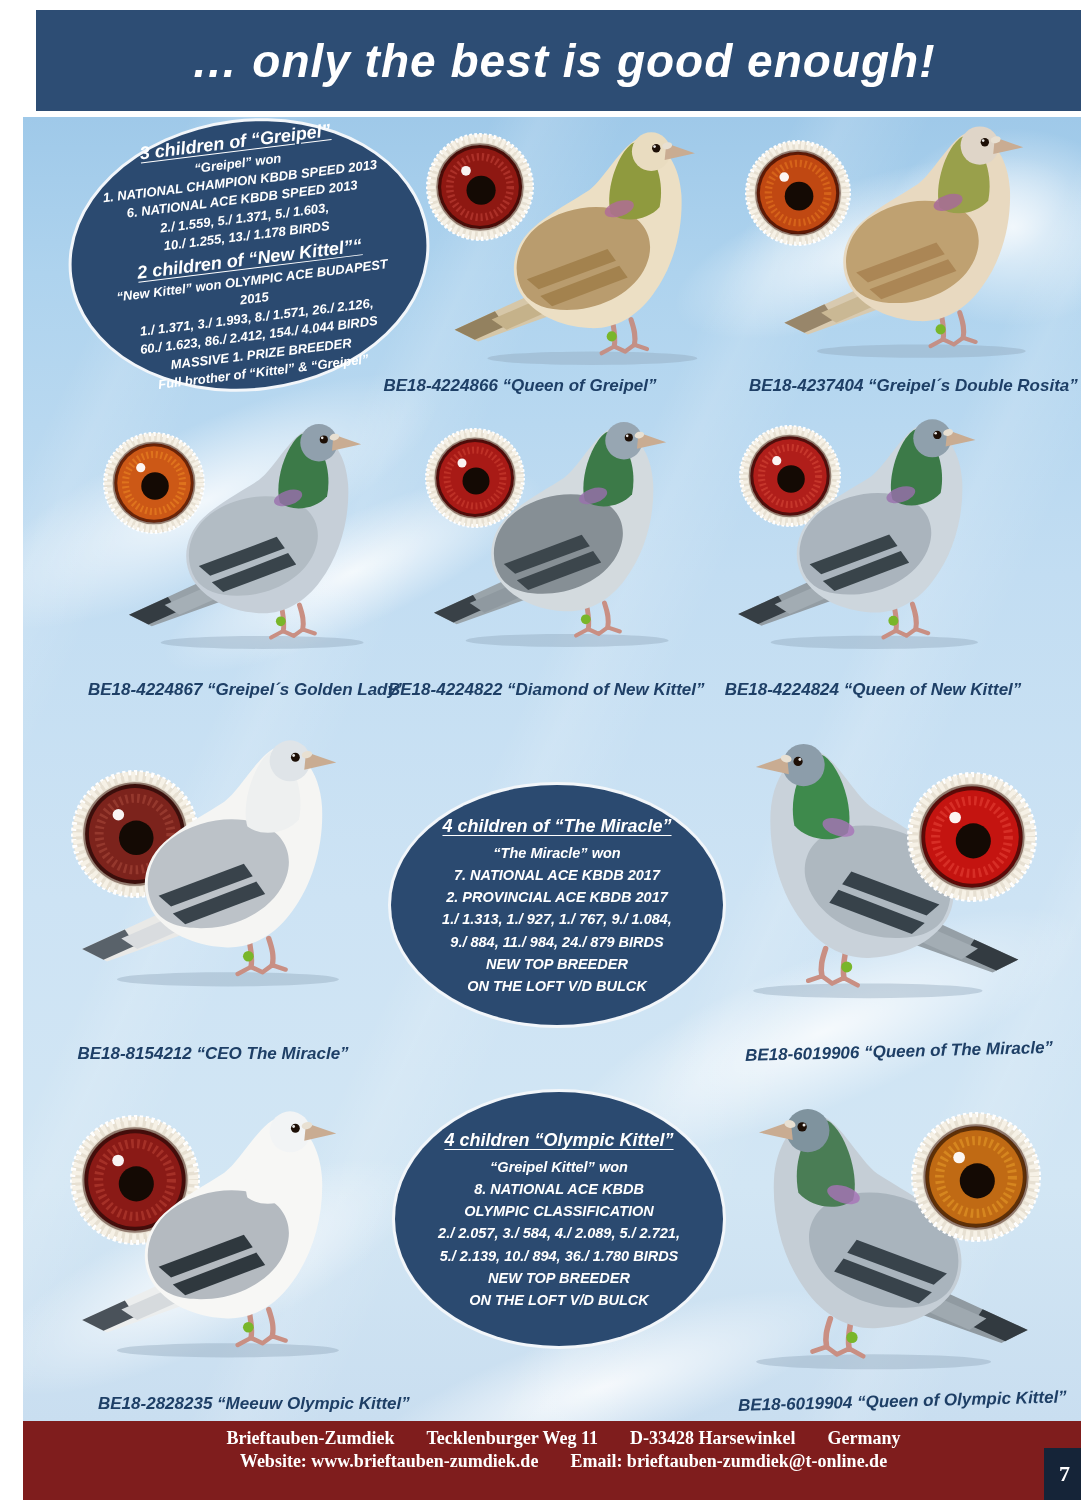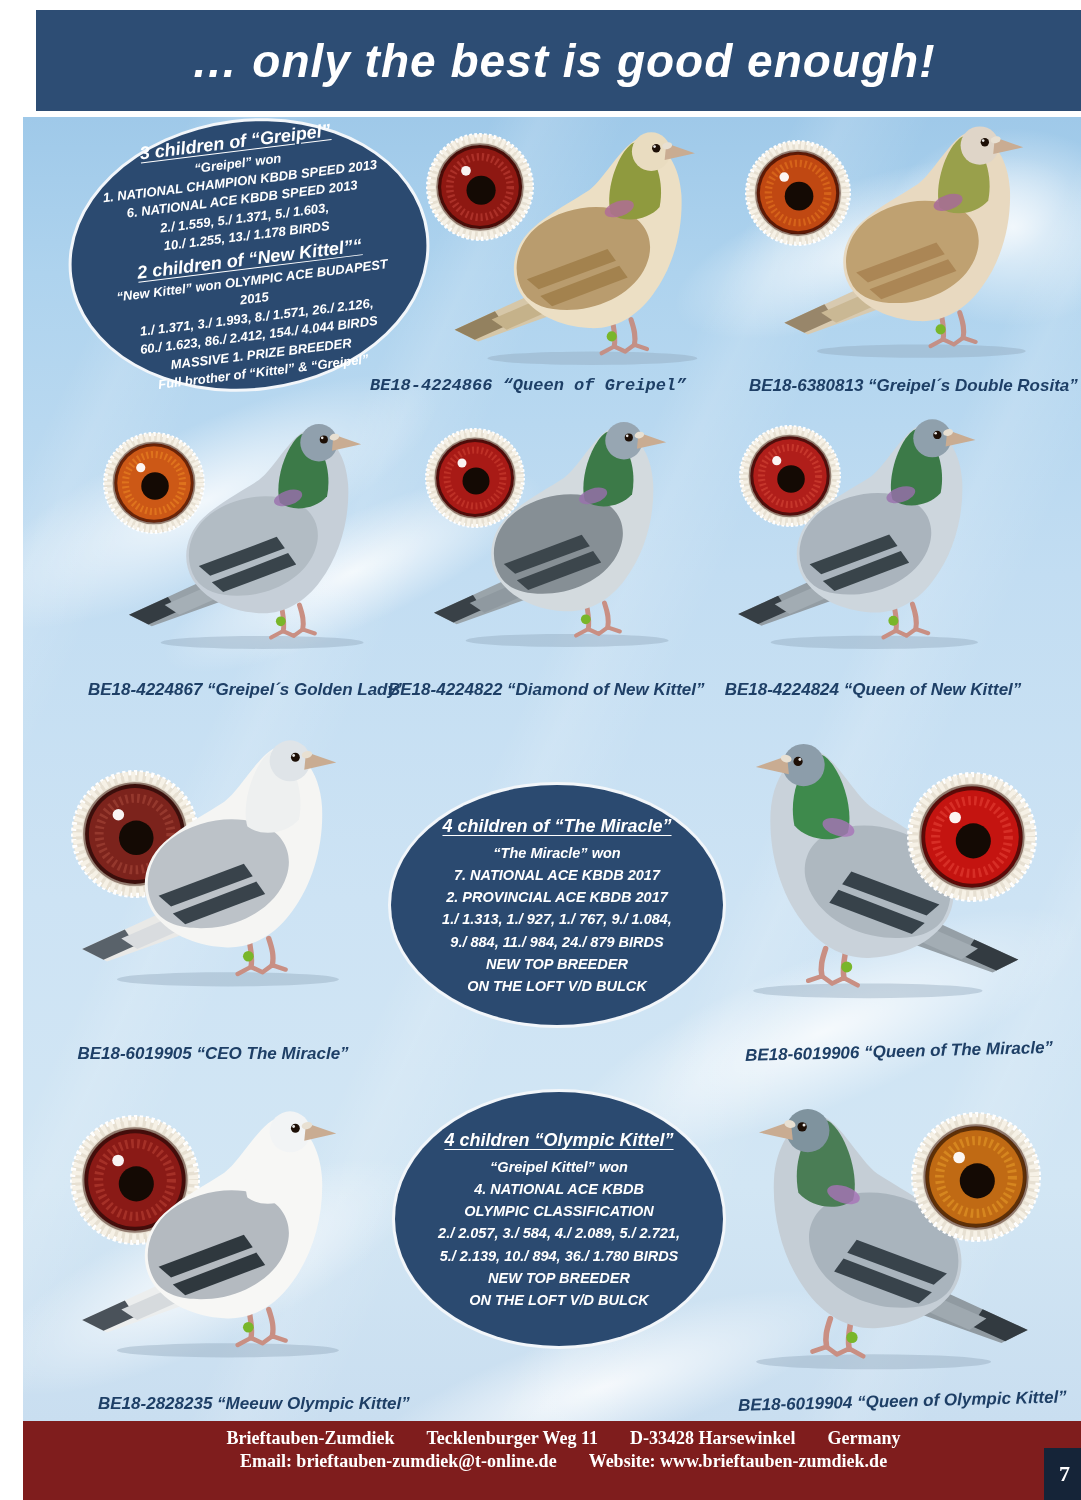--- a/index.html
+++ b/index.html
@@ -128,31 +128,31 @@
   </div>
 
   
   <figure class="grp" style="--body: #ecdfc4; --shield: #b99c6e; --bar: #a3824e; --tail: #d6c7a8; --tailTip: #93815f; --flight: #c5b28a; --neck: #8f9a3e; --neck2: #b06a9a; --head: #e9dcc0; --leg: #c49086; --iris: #8e1812; --irisDark: #4a0c08; --irisLight: #c4463a;">
     <svg class="eye-svg" style="left: 403px; top: 133px; width: 108px; height: 108px; --body: #ecdfc4; --shield: #b99c6e; --bar: #a3824e; --tail: #d6c7a8; --tailTip: #93815f; --flight: #c5b28a; --neck: #8f9a3e; --neck2: #b06a9a; --head: #e9dcc0; --leg: #c49086; --iris: #8e1812; --irisDark: #4a0c08; --irisLight: #c4463a;">
         <use href="#eye"></use>
       </svg>
     <svg class="pigeon-svg" style="left: 418px; top: 118px; width: 286px; height: 252px; --body: #ecdfc4; --shield: #b99c6e; --bar: #a3824e; --tail: #d6c7a8; --tailTip: #93815f; --flight: #c5b28a; --neck: #8f9a3e; --neck2: #b06a9a; --head: #e9dcc0; --leg: #c49086; --iris: #8e1812; --irisDark: #4a0c08; --irisLight: #c4463a;">
         <use href="#pigeon"></use>
       </svg>
-    <figcaption class="caption" style="left: 347px; top: 376px; width: 300px; font-family: Liberation Mono, monospace; --body: #ecdfc4; --shield: #b99c6e; --bar: #a3824e; --tail: #d6c7a8; --tailTip: #93815f; --flight: #c5b28a; --neck: #8f9a3e; --neck2: #b06a9a; --head: #e9dcc0; --leg: #c49086; --iris: #8e1812; --irisDark: #4a0c08; --irisLight: #c4463a;">BE18-4224866 “Queen of Greipel”</figcaption>
+    <figcaption class="caption" style="left: 347px; top: 376px; width: 300px; --body: #ecdfc4; --shield: #b99c6e; --bar: #a3824e; --tail: #d6c7a8; --tailTip: #93815f; --flight: #c5b28a; --neck: #8f9a3e; --neck2: #b06a9a; --head: #e9dcc0; --leg: #c49086; --iris: #8e1812; --irisDark: #4a0c08; --irisLight: #c4463a;">BE18-4224866 “Queen of Greipel”</figcaption>
   </figure>
 
   <figure class="grp" style="--body: #e8d9c0; --shield: #bfa171; --bar: #ab8655; --tail: #d8cab0; --tailTip: #98866a; --flight: #cab894; --neck: #99a04b; --neck2: #a8689c; --head: #dfd5c8; --leg: #c49086; --iris: #c04812; --irisDark: #5e1a06; --irisLight: #e87a20;">
     <svg class="eye-svg" style="left: 722px; top: 140px; width: 106px; height: 106px; --body: #e8d9c0; --shield: #bfa171; --bar: #ab8655; --tail: #d8cab0; --tailTip: #98866a; --flight: #cab894; --neck: #99a04b; --neck2: #a8689c; --head: #dfd5c8; --leg: #c49086; --iris: #c04812; --irisDark: #5e1a06; --irisLight: #e87a20;">
         <use href="#eye"></use>
       </svg>
     <svg class="pigeon-svg" style="left: 748px; top: 112px; width: 284px; height: 251px; --body: #e8d9c0; --shield: #bfa171; --bar: #ab8655; --tail: #d8cab0; --tailTip: #98866a; --flight: #cab894; --neck: #99a04b; --neck2: #a8689c; --head: #dfd5c8; --leg: #c49086; --iris: #c04812; --irisDark: #5e1a06; --irisLight: #e87a20;">
         <use href="#pigeon"></use>
       </svg>
-    <figcaption class="caption" style="left: 726px; top: 376px; width: 300px; --body: #e8d9c0; --shield: #bfa171; --bar: #ab8655; --tail: #d8cab0; --tailTip: #98866a; --flight: #cab894; --neck: #99a04b; --neck2: #a8689c; --head: #dfd5c8; --leg: #c49086; --iris: #c04812; --irisDark: #5e1a06; --irisLight: #e87a20;">BE18-6380813 “Greipel´s Double Rosita”</figcaption>
+    <figcaption class="caption" style="left: 726px; top: 376px; width: 300px; --body: #e8d9c0; --shield: #bfa171; --bar: #ab8655; --tail: #d8cab0; --tailTip: #98866a; --flight: #cab894; --neck: #99a04b; --neck2: #a8689c; --head: #dfd5c8; --leg: #c49086; --iris: #c04812; --irisDark: #5e1a06; --irisLight: #e87a20;">BE18-4237404 “Greipel´s Double Rosita”</figcaption>
   </figure>
 
   
   <figure class="grp" style="--body: #c6cfd8; --shield: #b2bcc4; --bar: #39444b; --tail: #97a1a8; --tailTip: #343c42; --flight: #a5afb6; --neck: #3c7a48; --neck2: #9a6fae; --head: #90a0ad; --leg: #c98f83; --iris: #cc5816; --irisDark: #6a2408; --irisLight: #ef8a24;">
     <svg class="eye-svg" style="left: 80px; top: 432px; width: 102px; height: 102px; --body: #c6cfd8; --shield: #b2bcc4; --bar: #39444b; --tail: #97a1a8; --tailTip: #343c42; --flight: #a5afb6; --neck: #3c7a48; --neck2: #9a6fae; --head: #90a0ad; --leg: #c98f83; --iris: #cc5816; --irisDark: #6a2408; --irisLight: #ef8a24;">
         <use href="#eye"></use>
       </svg>
     <svg class="pigeon-svg" style="left: 93px; top: 410px; width: 276px; height: 244px; --body: #c6cfd8; --shield: #b2bcc4; --bar: #39444b; --tail: #97a1a8; --tailTip: #343c42; --flight: #a5afb6; --neck: #3c7a48; --neck2: #9a6fae; --head: #90a0ad; --leg: #c98f83; --iris: #cc5816; --irisDark: #6a2408; --irisLight: #ef8a24;">
         <use href="#pigeon"></use>
       </svg>
@@ -180,21 +180,21 @@
   </figure>
 
   
   <figure class="grp" style="--body: #f5f5f3; --shield: #bcc2c8; --bar: #39434b; --tail: #e9e9e7; --tailTip: #59626a; --flight: #d9dcdf; --neck: #eef0f0; --neck2: transparent; --head: #dfe4e8; --leg: #c98f83; --iris: #7c231c; --irisDark: #3c0f0c; --irisLight: #aa4a3c;">
     <svg class="eye-svg" style="left: 48px; top: 770px; width: 128px; height: 128px; --body: #f5f5f3; --shield: #bcc2c8; --bar: #39434b; --tail: #e9e9e7; --tailTip: #59626a; --flight: #d9dcdf; --neck: #eef0f0; --neck2: transparent; --head: #dfe4e8; --leg: #c98f83; --iris: #7c231c; --irisDark: #3c0f0c; --irisLight: #aa4a3c;">
         <use href="#eye"></use>
       </svg>
     <svg class="pigeon-svg" style="left: 45px; top: 725px; width: 302px; height: 267px; --body: #f5f5f3; --shield: #bcc2c8; --bar: #39434b; --tail: #e9e9e7; --tailTip: #59626a; --flight: #d9dcdf; --neck: #eef0f0; --neck2: transparent; --head: #dfe4e8; --leg: #c98f83; --iris: #7c231c; --irisDark: #3c0f0c; --irisLight: #aa4a3c;">
         <use href="#pigeon"></use>
       </svg>
-    <figcaption class="caption" style="left: 40px; top: 1044px; width: 300px; --body: #f5f5f3; --shield: #bcc2c8; --bar: #39434b; --tail: #e9e9e7; --tailTip: #59626a; --flight: #d9dcdf; --neck: #eef0f0; --neck2: transparent; --head: #dfe4e8; --leg: #c98f83; --iris: #7c231c; --irisDark: #3c0f0c; --irisLight: #aa4a3c;">BE18-6019905 “CEO The Miracle”</figcaption>
+    <figcaption class="caption" style="left: 40px; top: 1044px; width: 300px; --body: #f5f5f3; --shield: #bcc2c8; --bar: #39434b; --tail: #e9e9e7; --tailTip: #59626a; --flight: #d9dcdf; --neck: #eef0f0; --neck2: transparent; --head: #dfe4e8; --leg: #c98f83; --iris: #7c231c; --irisDark: #3c0f0c; --irisLight: #aa4a3c;">BE18-8154212 “CEO The Miracle”</figcaption>
   </figure>
 
   <div class="badge big" style="left:368px;top:785px;width:332px;height:240px;">
     <div class="btitle">4 children of “The Miracle”</div>
     <div class="bline">“The Miracle” won</div>
     <div class="bline">7. NATIONAL ACE KBDB 2017</div>
     <div class="bline">2. PROVINCIAL ACE KBDB 2017</div>
     <div class="bline">1./ 1.313, 1./ 927, 1./ 767, 9./ 1.084,</div>
     <div class="bline">9./ 884, 11./ 984, 24./ 879 BIRDS</div>
     <div class="bline">NEW TOP BREEDER</div>
@@ -218,21 +218,21 @@
       </svg>
     <svg class="pigeon-svg" style="left: 45px; top: 1096px; width: 302px; height: 267px; --body: #f7f7f5; --shield: #b4bac0; --bar: #2f383e; --tail: #eceeee; --tailTip: #4a525a; --flight: #d6dadd; --neck: #f7f7f5; --neck2: transparent; --head: #f2f4f5; --leg: #c98f83; --iris: #8a1a16; --irisDark: #440d0b; --irisLight: #bc4436;">
         <use href="#pigeon"></use>
       </svg>
     <figcaption class="caption" style="left: 75px; top: 1394px; width: 300px; --body: #f7f7f5; --shield: #b4bac0; --bar: #2f383e; --tail: #eceeee; --tailTip: #4a525a; --flight: #d6dadd; --neck: #f7f7f5; --neck2: transparent; --head: #f2f4f5; --leg: #c98f83; --iris: #8a1a16; --irisDark: #440d0b; --irisLight: #bc4436;">BE18-2828235 “Meeuw Olympic Kittel”</figcaption>
   </figure>
 
   <div class="badge big" style="left:372px;top:1092px;width:328px;height:254px;align-items:center;">
     <div class="btitle">4 children “Olympic Kittel”</div>
     <div class="bline">“Greipel Kittel” won</div>
-    <div class="bline">4. NATIONAL ACE KBDB</div>
+    <div class="bline">8. NATIONAL ACE KBDB</div>
     <div class="bline">OLYMPIC CLASSIFICATION</div>
     <div class="bline">2./ 2.057, 3./ 584, 4./ 2.089, 5./ 2.721,</div>
     <div class="bline">5./ 2.139, 10./ 894, 36./ 1.780 BIRDS</div>
     <div class="bline">NEW TOP BREEDER</div>
     <div class="bline">ON THE LOFT V/D BULCK</div>
   </div>
 
   <figure class="grp" style="--body: #c5ced6; --shield: #a9b4bd; --bar: #38434b; --tail: #909aa1; --tailTip: #323a40; --flight: #9fa9b0; --neck: #4a7d55; --neck2: #a873b8; --head: #7f939e; --leg: #c98f83; --iris: #c06a14; --irisDark: #5e3008; --irisLight: #e89c28;">
     <svg class="pigeon-svg flip" style="left: 700px; top: 1093px; width: 320px; height: 282px; --body: #c5ced6; --shield: #a9b4bd; --bar: #38434b; --tail: #909aa1; --tailTip: #323a40; --flight: #9fa9b0; --neck: #4a7d55; --neck2: #a873b8; --head: #7f939e; --leg: #c98f83; --iris: #c06a14; --irisDark: #5e3008; --irisLight: #e89c28;">
         <use href="#pigeon"></use>
@@ -245,21 +245,21 @@
 
   
   <div class="footer">
     <div class="frow">
       <span>Brieftauben-Zumdiek</span>
       <span>Tecklenburger Weg 11</span>
       <span>D-33428 Harsewinkel</span>
       <span>Germany</span>
     </div>
     <div class="frow">
+      <span>Website: www.brieftauben-zumdiek.de</span>
       <span>Email: brieftauben-zumdiek@t-online.de</span>
-      <span>Website: www.brieftauben-zumdiek.de</span>
     </div>
   </div>
   <div class="page-box">
     <span>7</span>
   </div>
 
 </div>
 
 </body></html>

